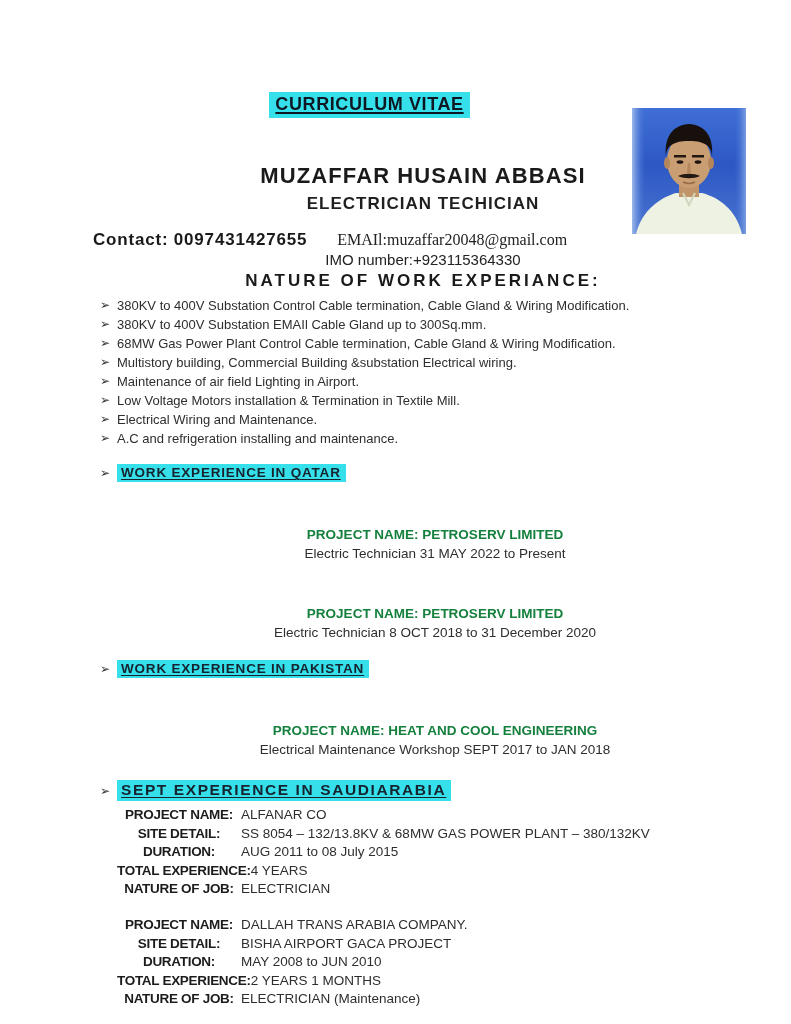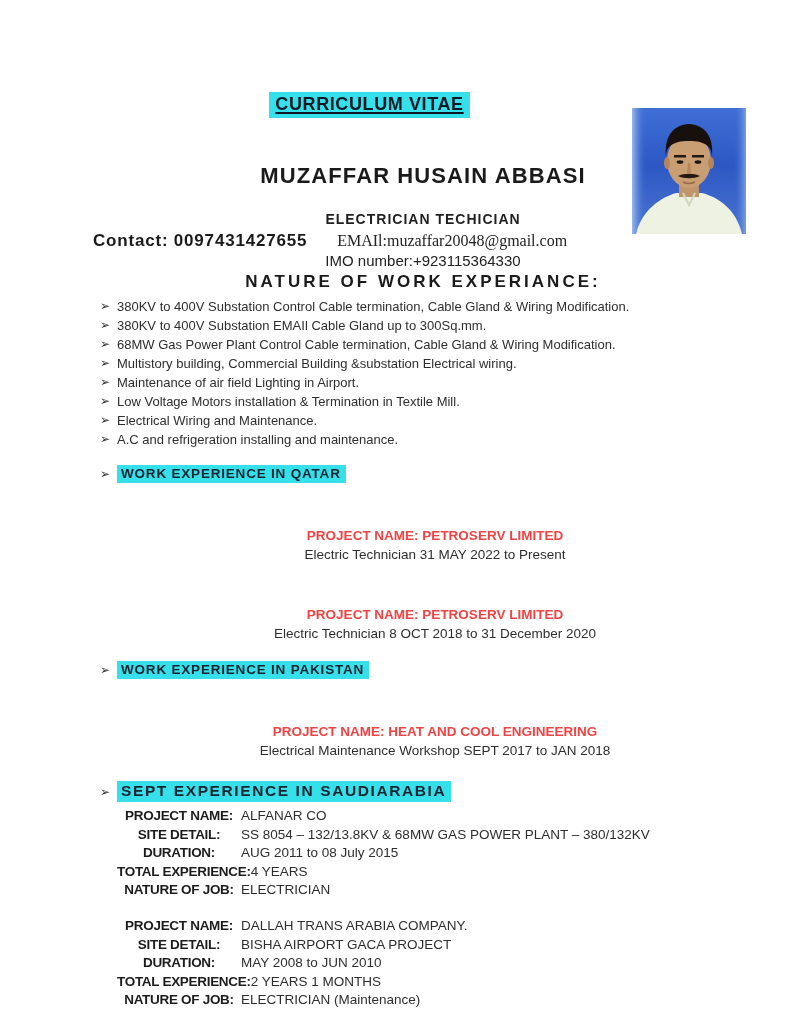--- a/index.html
+++ b/index.html
@@ -14,42 +14,42 @@
     padding:2px 6px 3px 6px; text-decoration:underline;
     text-decoration-thickness:1.5px; text-underline-offset:2px;
   }
 
   .photo { position:absolute; left:628px; top:105px; width:122px; height:140px; }
 
   .content { position:absolute; left:93px; top:164px; width:660px;text-align:center; }
   .nowrap { white-space:nowrap; }
 
   .name { font-size:22px; font-weight:bold; letter-spacing:1.1px; color:#1a1a1a; line-height:1.05; }
-  .role { margin-top:24px; font-size:14px; font-weight:bold; letter-spacing:1px; color:#1f1f1f; }
-  .contact-row { margin-top:4px; display:flex; align-items:baseline; }
+  .role { margin-top:7px; font-size:17px; font-weight:bold; letter-spacing:1px; color:#1f1f1f; }
+  .contact-row { margin-top:16px; display:flex; align-items:baseline; }
   .contact { font-size:17px; font-weight:bold; letter-spacing:0.8px; color:#1a1a1a; }
   .email { margin-left:30px; font-family:"Liberation Serif","DejaVu Serif",serif; font-size:16px; color:#222; }
   .imo { margin-top:1px; font-family:Liberation Sans, sans-serif; font-size:15px; color:#222; }
   .nature-heading { margin-top:3px; font-size:17px; font-weight:bold; letter-spacing:3px; color:#1a1a1a; }
 
   ul.bullets { margin-top:5px; list-style:none; }
   ul.bullets li { display:flex; font-size:13px; color:var(--body); line-height:19px; white-space:nowrap; }
   .arrow { width:24px; flex:0 0 24px; color:#333; font-size:12px; }
 
   .sec-header { display:flex; align-items:baseline; }
   .sec-header .hl {
     background:var(--hl); color:var(--ink); font-weight:bold;
     padding:1px 5px 2px 4px; white-space:nowrap;
-    text-decoration-thickness:1.3px; text-underline-offset:2px;
+    text-decoration:underline; text-decoration-thickness:1.3px; text-underline-offset:2px;
   }
   .sec-header.small .hl { font-size:13.5px; letter-spacing:0.8px; }
   .sec-header.large .hl { font-size:15.5px; letter-spacing:1.6px; }
 
   .sec-body { margin-left:24px; }
-  .proj-name { font-size:13.5px; font-weight:bold; color:#ef4444; white-space:nowrap;margin-top:45px; }
+  .proj-name { font-size:13.5px; font-weight:bold; color:#15803d; white-space:nowrap;margin-top:45px; }
   .proj-period { margin-top:4px; font-size:13.5px; color:var(--body); white-space:nowrap; }
 
   .sec-qatar { margin-top:16px; }
   .sec-qatar .entry1 { margin-top:5px; }
   .sec-qatar .entry2 { margin-top:41px; }
   .sec-pakistan { margin-top:20px; }
   .sec-pakistan .entry1 { margin-top:4px; }
   .sec-saudi { margin-top:23px; }
   .sec-saudi .job1 { margin-top:5px; }
   .sec-saudi .job2 { margin-top:17px; }

